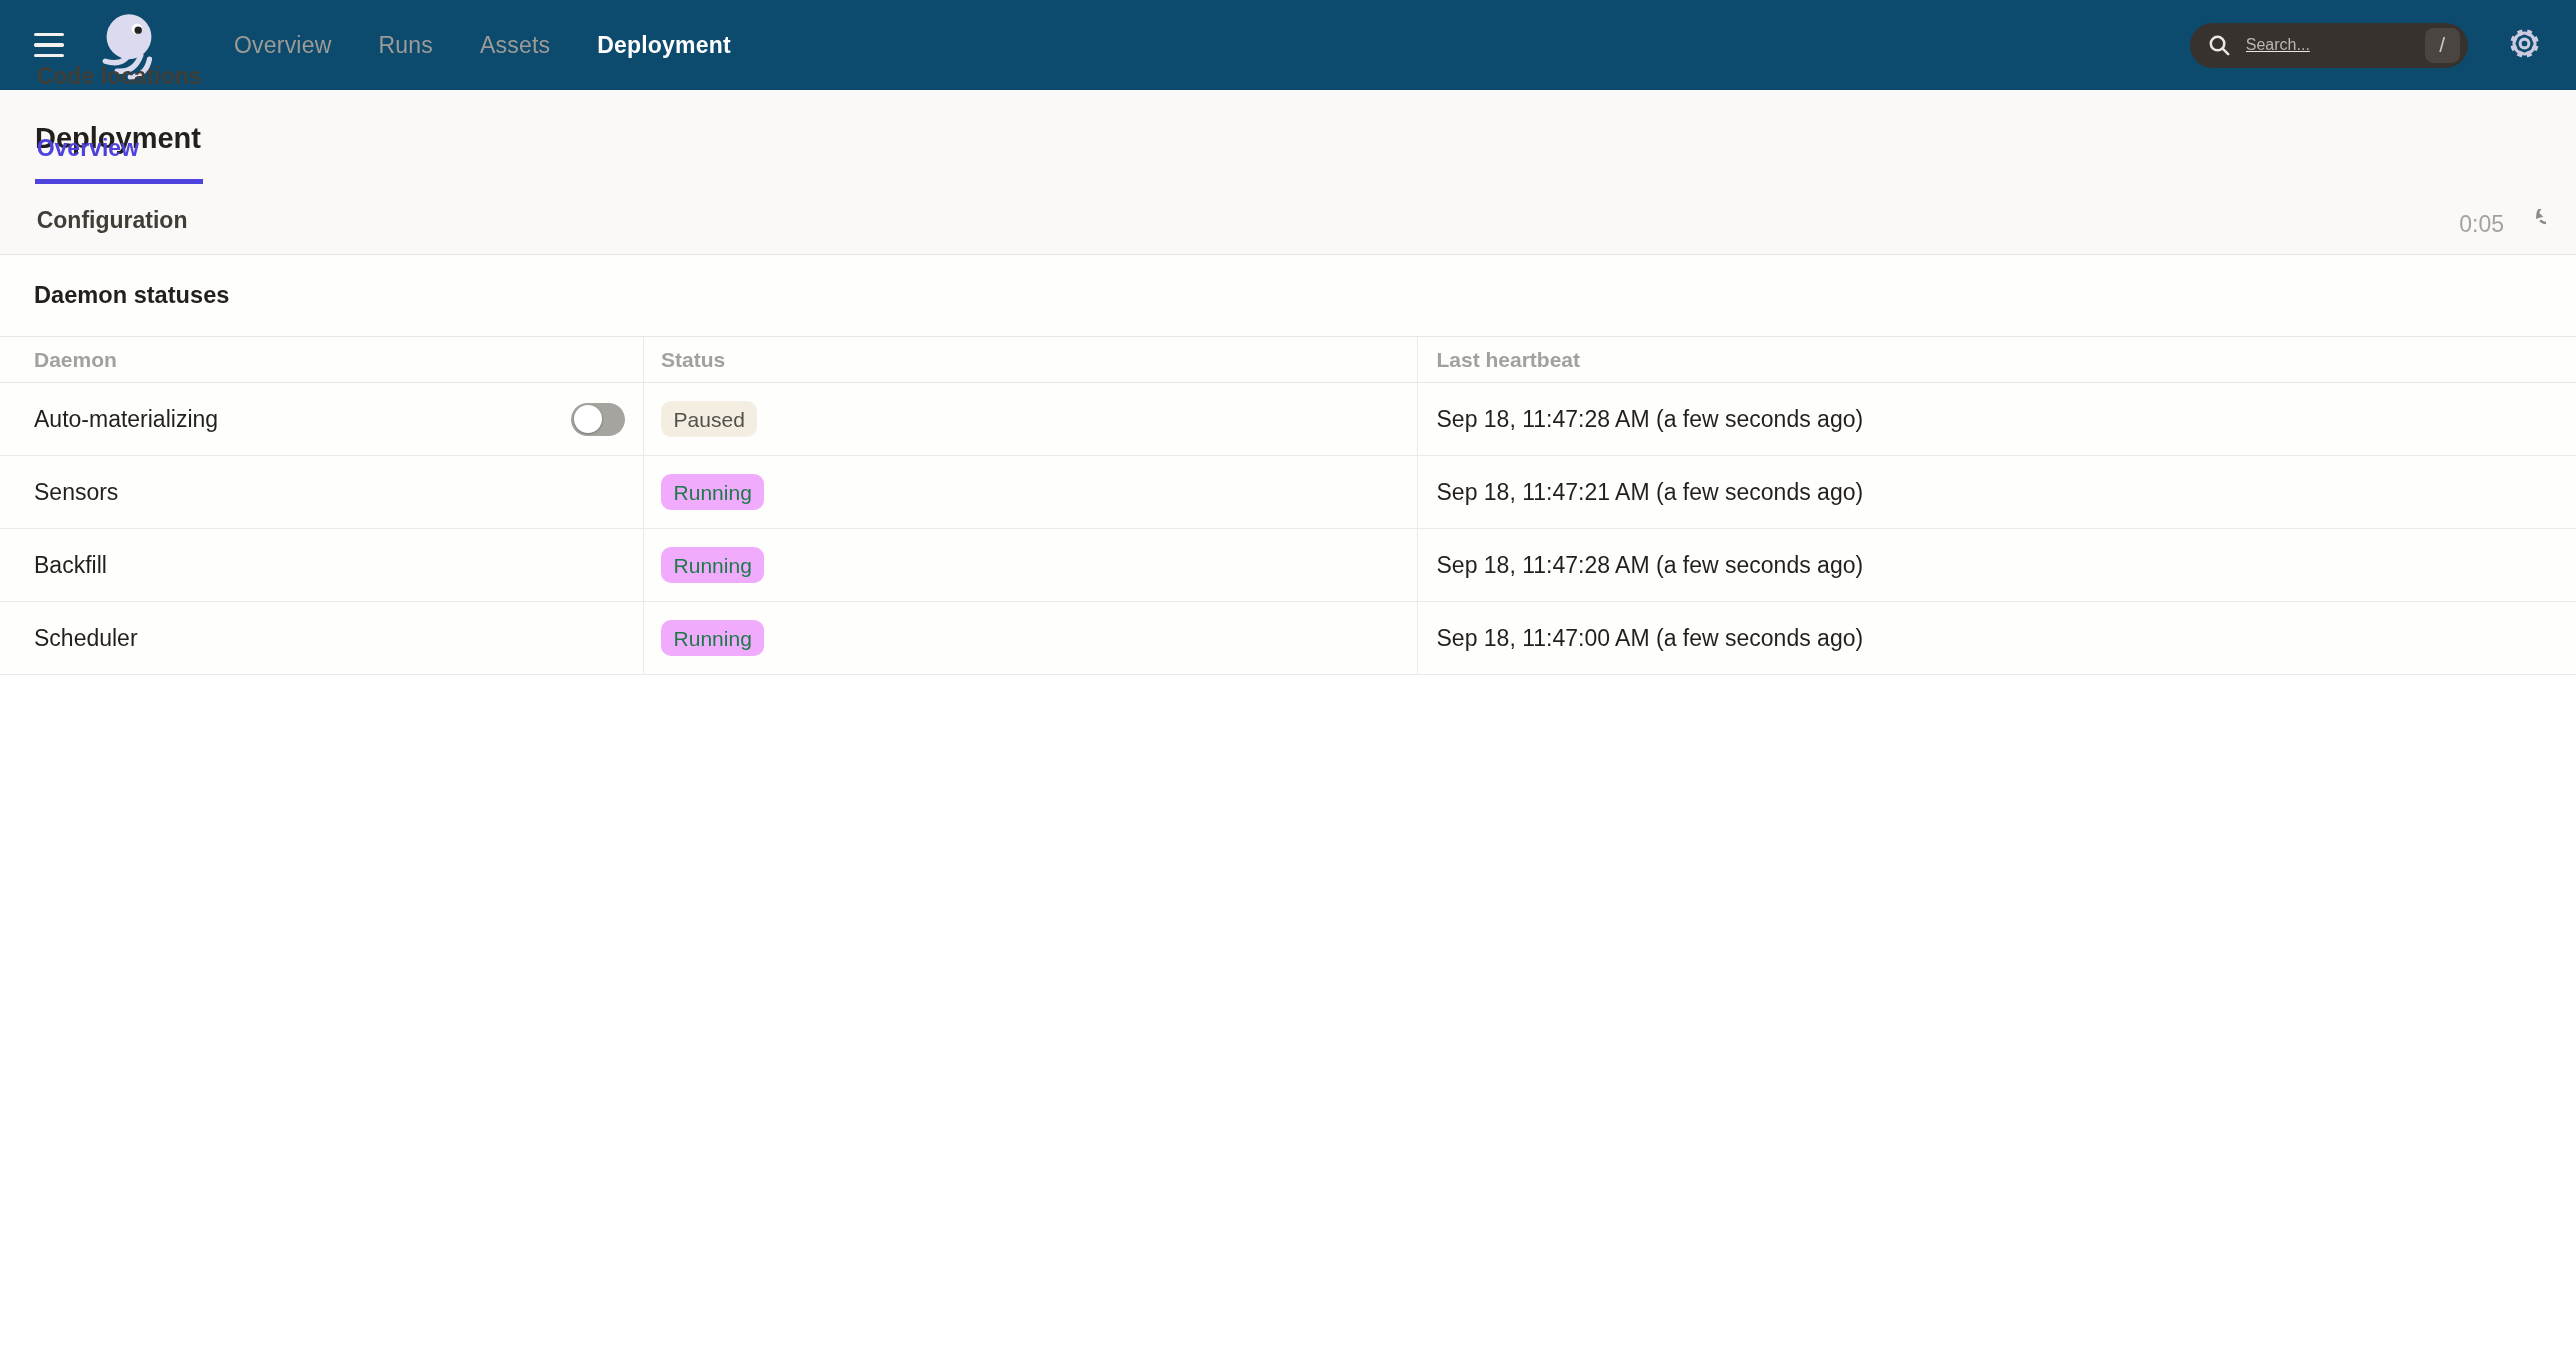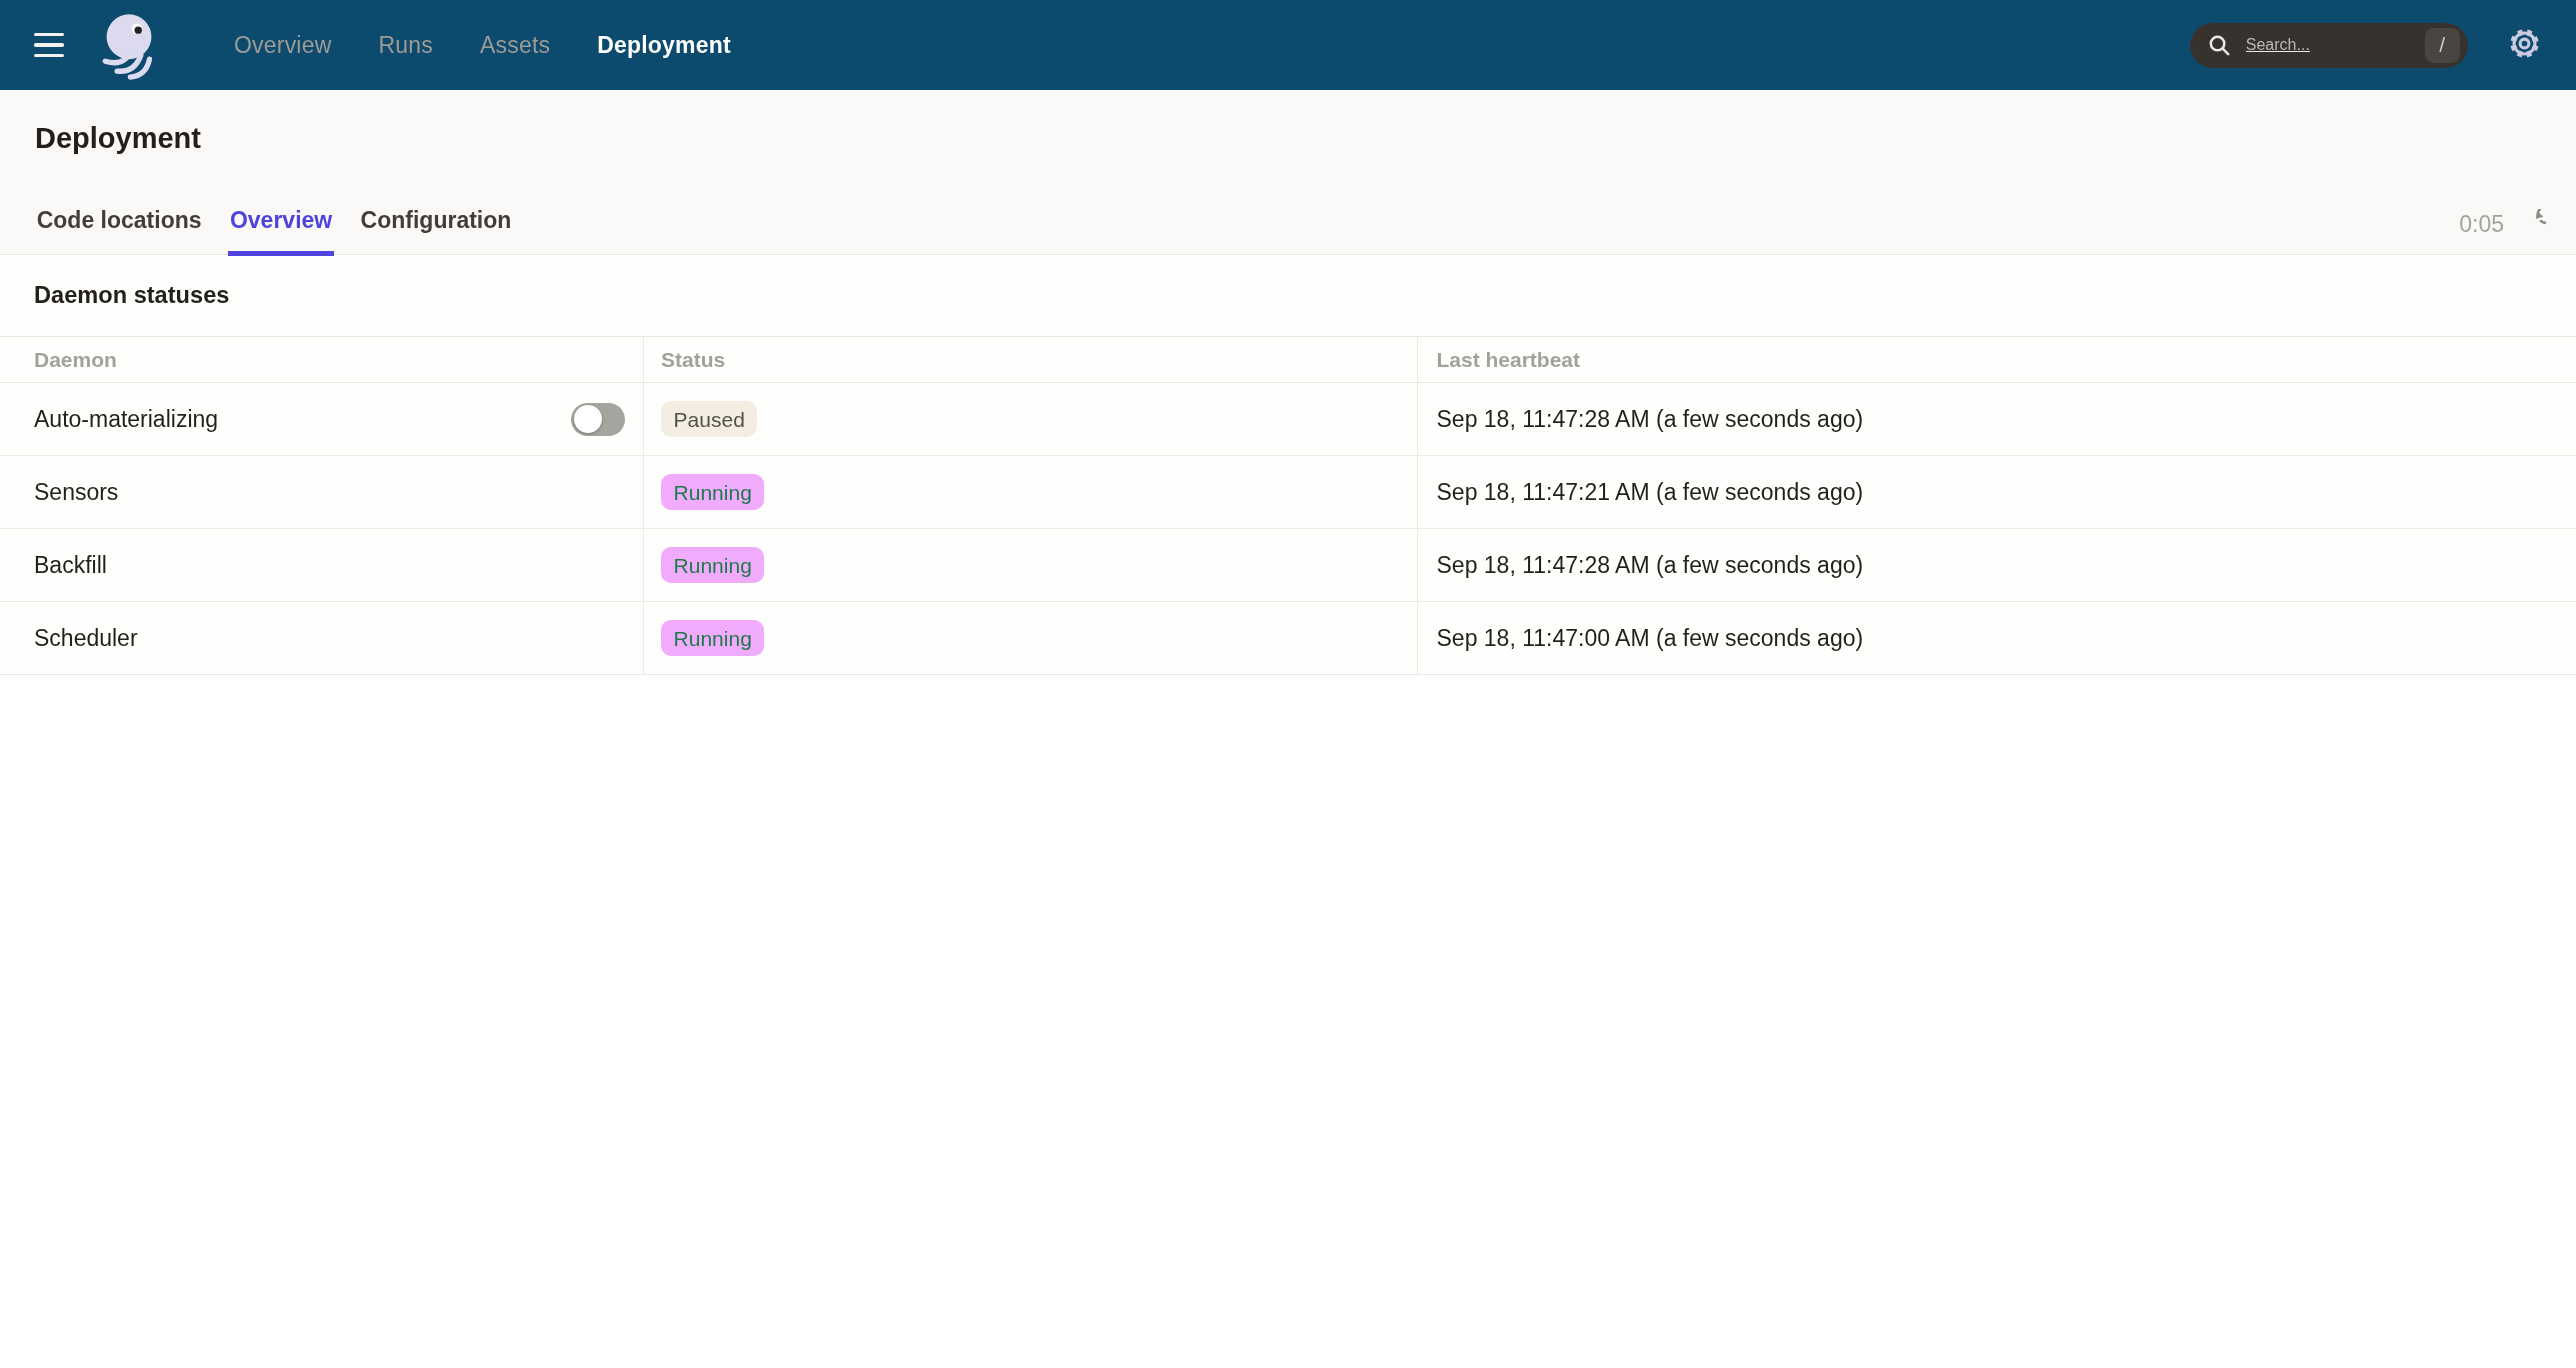--- a/index.html
+++ b/index.html
@@ -48,21 +48,21 @@
 
   
   .page-header {
     height: 165px; background: #FAF9F7; position: relative;
     border-bottom: 1.7px solid #E6E4E0;
   }
   .page-title {
     position: absolute; top: 32px; left: 35px;
     font-size: 29px; font-weight: 700; color: #231F1B;
   }
-  .tabs { position: absolute; left: 35px; bottom: 0; display: flex; gap: 25px; }
+  .tabs { position: absolute; left: 35px; bottom: 0; display: flex; gap: 25px; flex-direction: column; }
   .tab {
     font-size: 23px; font-weight: 700; color: #413D37; padding: 0 1.7px 20px 1.7px;
     cursor: pointer; position: relative;
   }
   .tab.active { color: #4F43DD; }
   .tab.active::after {
     content: ""; position: absolute; left: 0; right: 0; bottom: -1.7px; height: 5px;
     background: #4F43DD;
   }
   .refresh-area {

